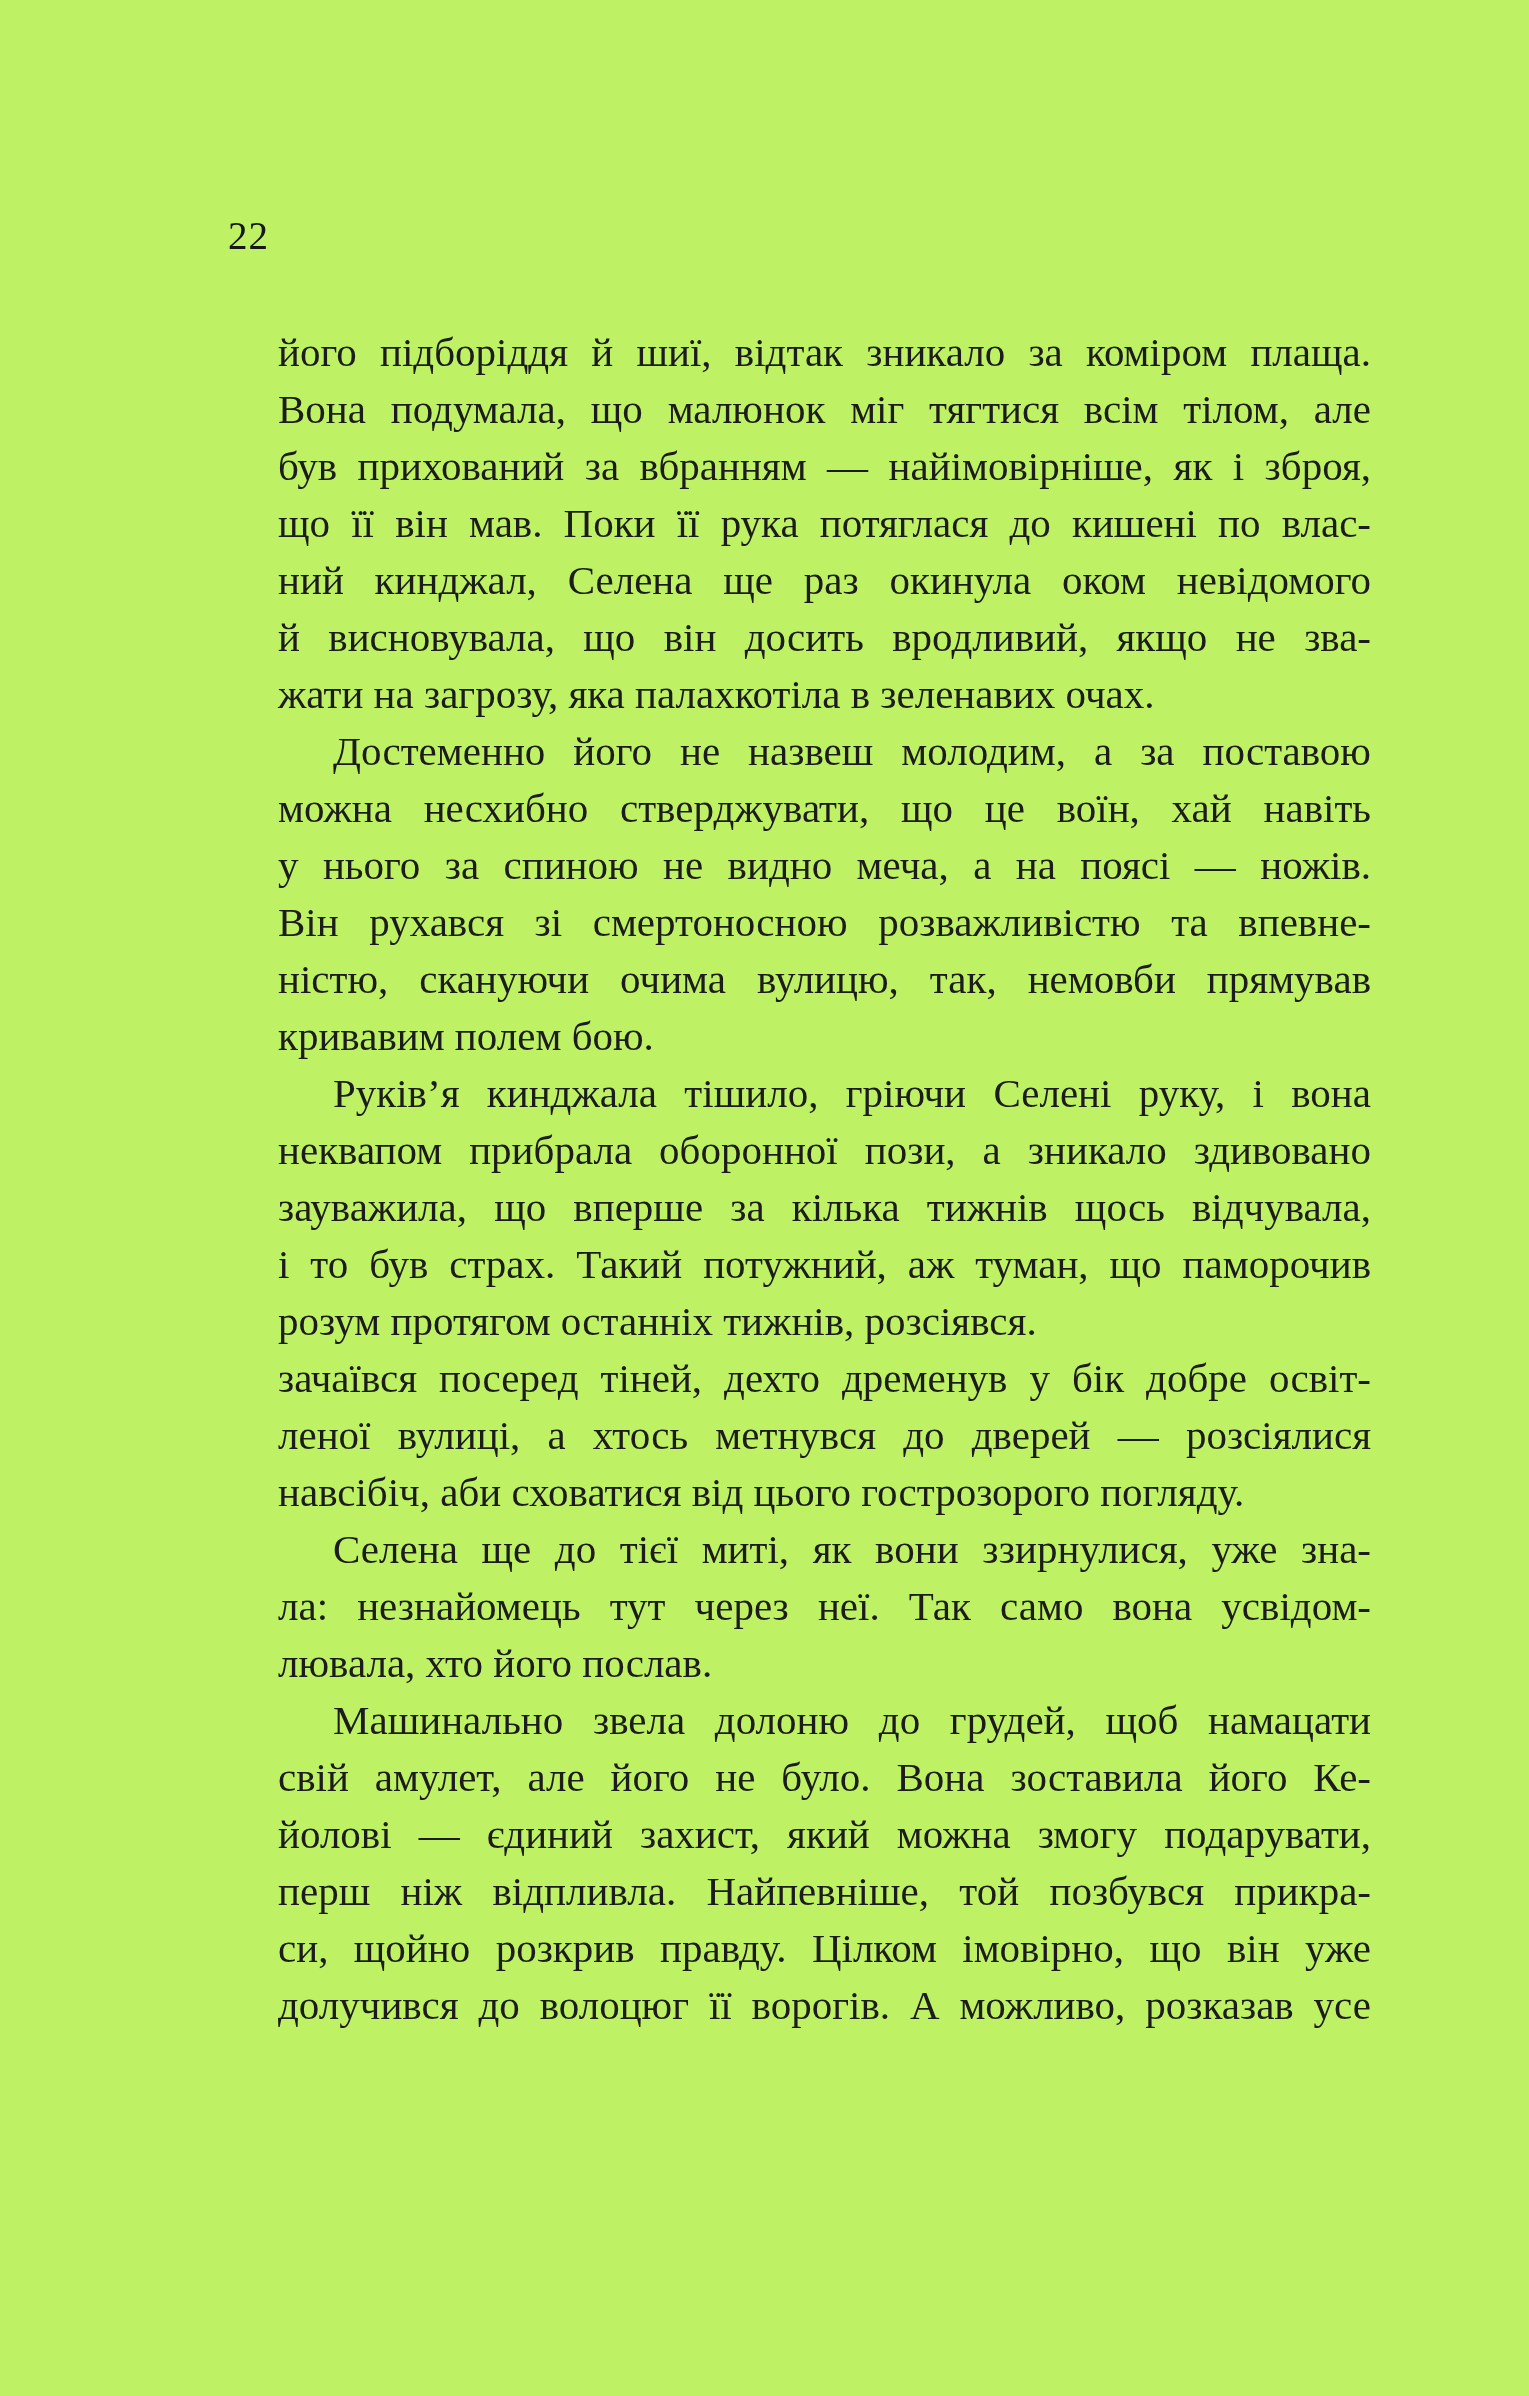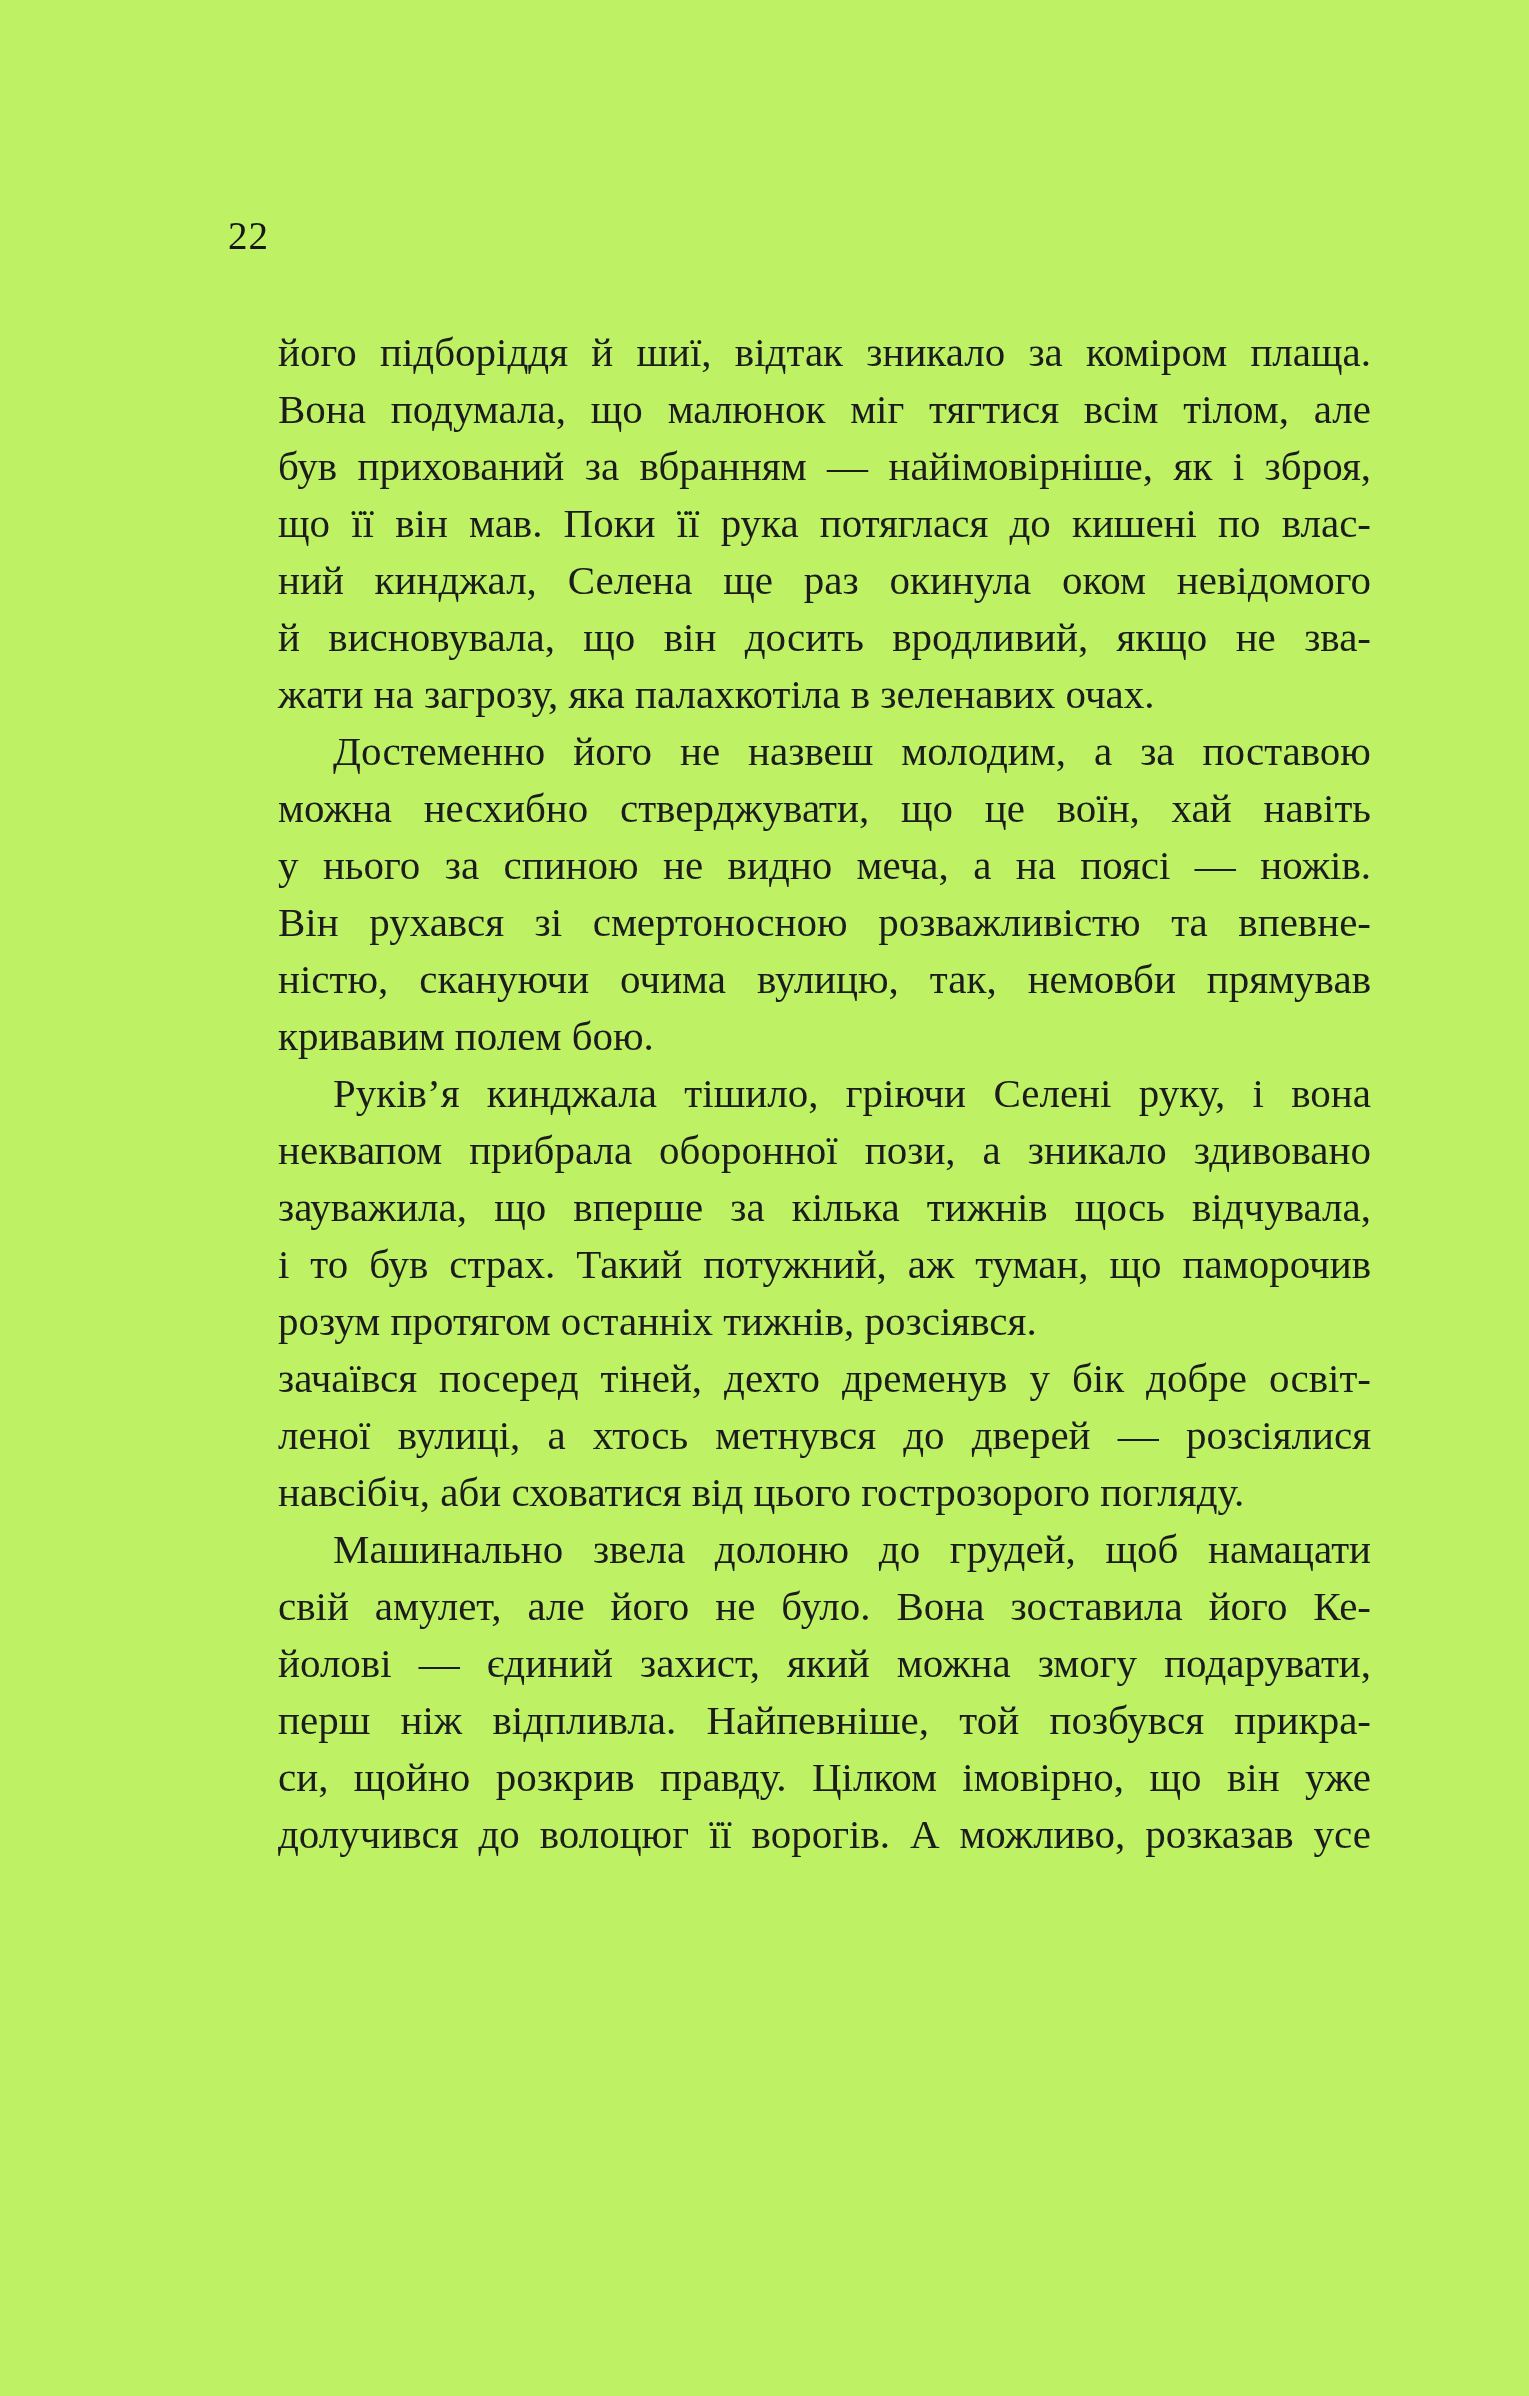--- a/index.html
+++ b/index.html
@@ -84,20 +84,25 @@
         <div class="line">зауважила, що вперше за кілька тижнів щось відчувала,</div>
         <div class="line">і то був страх. Такий потужний, аж туман, що паморочив</div>
         <div class="line natural">розум протягом останніх тижнів, розсіявся.</div>
       </div>
       <div class="para">
         <div class="line">зачаївся посеред тіней, дехто дременув у бік добре освіт-</div>
         <div class="line">леної вулиці, а хтось метнувся до дверей — розсіялися</div>
         <div class="line natural">навсібіч, аби сховатися від цього гострозорого погляду.</div>
       </div>
       <div class="para">
+        <div class="line indented">Селена ще до тієї миті, як вони ззирнулися, уже зна-</div>
+        <div class="line">ла: незнайомець тут через неї. Так само вона усвідом-</div>
+        <div class="line natural">лювала, хто його послав.</div>
+      </div>
+      <div class="para">
         <div class="line indented">Машинально звела долоню до грудей, щоб намацати</div>
         <div class="line">свій амулет, але його не було. Вона зоставила його Ке-</div>
         <div class="line">йолові — єдиний захист, який можна змогу подарувати,</div>
         <div class="line">перш ніж відпливла. Найпевніше, той позбувся прикра-</div>
         <div class="line">си, щойно розкрив правду. Цілком імовірно, що він уже</div>
         <div class="line">долучився до волоцюг її ворогів. А можливо, розказав усе</div>
       </div>
     </div>
 </div>
 

